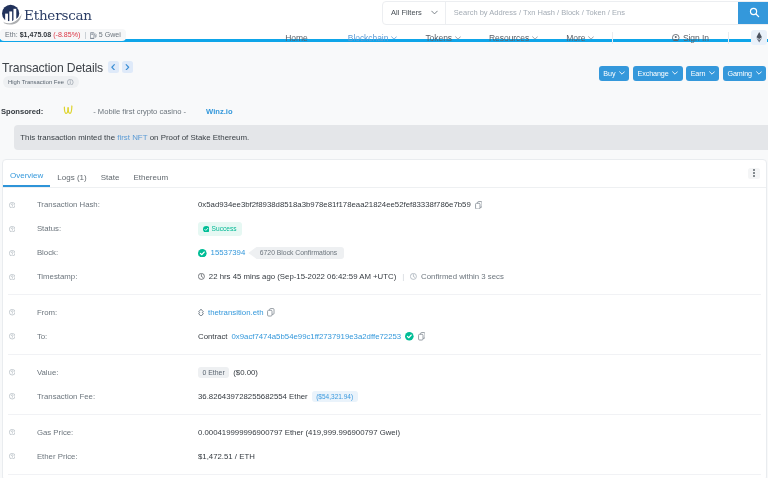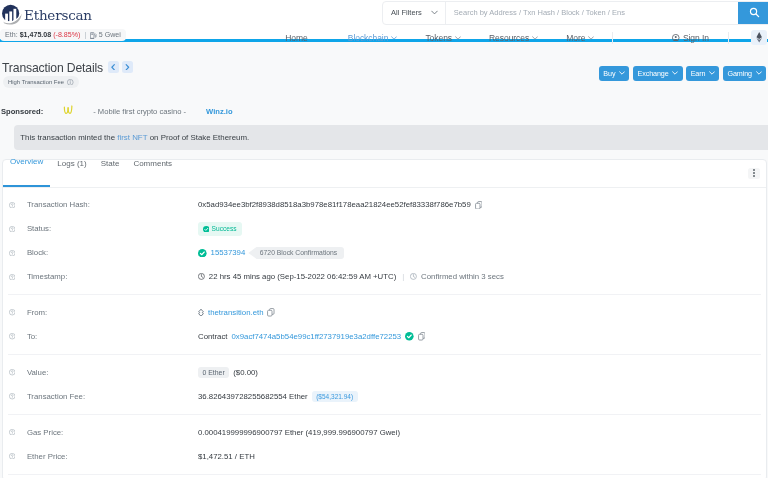--- a/index.html
+++ b/index.html
@@ -65,29 +65,29 @@
   .alert{position:absolute;left:14px;top:125.2px;width:764.5px;height:24.6px;background:#e4e6e9;
          border-radius:4px;display:flex;align-items:center;padding:0 9px 0 6.3px;font-size:7.9px;color:#3a4046;}
   .alert .a-link{color:#5b9bd5;text-decoration:none;}
   .alert .a-close{position:absolute;right:6px;top:133px;color:#6c757d;font-size:8px;line-height:8px;}
 
   
   .card{position:absolute;left:2px;top:159px;width:765px;background:#fff;border:1px solid #e9ecef;
         border-radius:4px;}
   .tabs{height:28px;display:flex;align-items:flex-end;padding:0;position:relative;
         border-bottom:1px solid #eef0f2;}
-  .tab{font-size:8px;color:#62696f;padding:0 7px 19px 7px;letter-spacing:0px;}
+  .tab{font-size:8px;color:#62696f;padding:0 7px 5px 7px;letter-spacing:0px;}
   .tab.active{color:#3498db;border-bottom:2.2px solid #2e94d8;}
   .kebab{position:absolute;right:6.3px;top:7.6px;width:11.5px;height:11.5px;background:#f4f5f6;border-radius:2.5px;
          display:flex;flex-direction:column;align-items:center;justify-content:center;gap:0.9px;}
   .kebab i{width:2px;height:2px;border-radius:50%;background:#60676e;display:block;}
 
   .rows{padding-top:4.9px;}
   .row{display:flex;align-items:center;height:24px;padding:0 9px 0 5.5px;font-size:7.8px;}
-  .row .lab{width:189.5px;display:flex;align-items:center;gap:12px;color:#6c757d;flex:none;}
+  .row .lab{width:189.5px;display:flex;align-items:center;gap:22px;color:#6c757d;flex:none;}
   .row .val{display:flex;align-items:center;gap:4px;color:#343a40;flex-wrap:nowrap;white-space:nowrap;}
   .hr{height:1px;background:#f1f2f5;margin:5.4px 5px;}
 
   .qmark{width:6.4px;height:6.4px;flex:none;}
   .copy{width:7.6px;height:8.6px;flex:none;}
   .lnk{color:#3498db;text-decoration:none;}
   .pill-success{background:#e6f8f3;color:#00b894;border-radius:3px;padding:0 5px 0 4.5px;height:13.3px;
                 display:inline-flex;align-items:center;gap:2.5px;font-size:6.6px;}
   .pill-grey{background:#eef0f2;color:#5a6570;border-radius:3px;padding:0 4.5px;height:11.2px;display:inline-flex;align-items:center;font-size:6.9px;}
   .pill-blue{background:#eaf3fb;color:#3c9ade;border-radius:3px;padding:0 4.5px;height:11.2px;display:inline-flex;align-items:center;font-size:6.5px;}
@@ -251,21 +251,21 @@
 <div class="alert">
   <span>This transaction minted the</span>&nbsp;<span class="a-link">first NFT</span>&nbsp;<span>on Proof of Stake Ethereum.</span>
   <span class="a-close">×</span>
 </div>
 
 <div class="card">
   <div class="tabs">
       <div class="tab active"><span>Overview</span></div>
       <div class="tab "><span>Logs (1)</span></div>
       <div class="tab "><span>State</span></div>
-      <div class="tab "><span>Comments</span></div>
+      <div class="tab "><span>Ethereum</span></div>
     <div class="kebab">
       <i></i>
         <i></i>
         <i></i>
     </div>
   </div>
   <div class="rows">
       <div class="row">
         <div class="lab">
           <svg class="qmark" viewBox="0 0 16 16">

